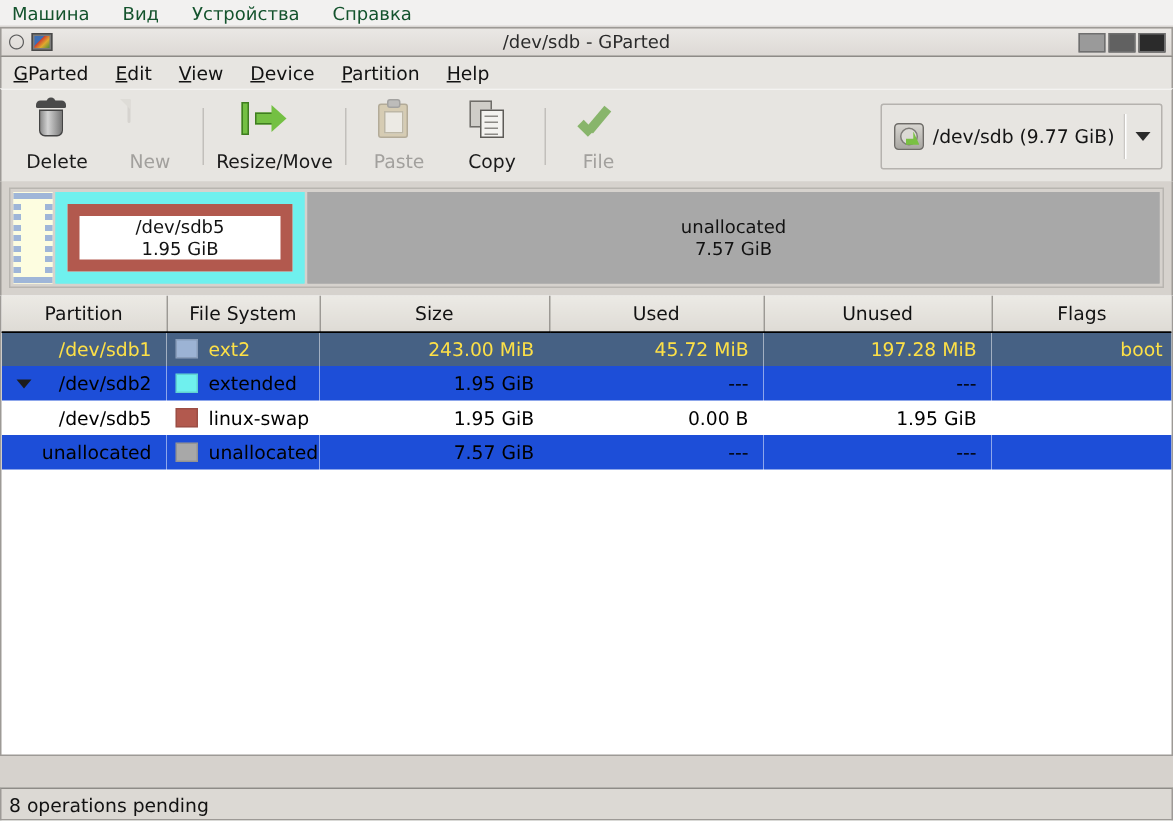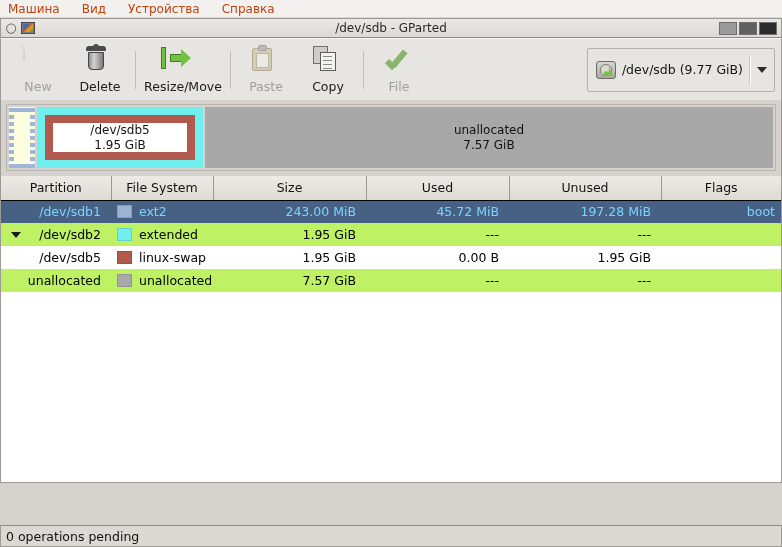--- a/index.html
+++ b/index.html
@@ -19,21 +19,21 @@
   .vm-bar {
     height: 18px;
     background: #f2f1f0;
     border-bottom: 1px solid #d9d6d3;
     display: flex;
     align-items: center;
     padding-left: 8px;
     box-sizing: border-box;
   }
   .vm-item {
-    color: #c2410c;
+    color: #14532d;
     font-size: 12px;
     margin-right: 22px;
     white-space: nowrap;
   }
 
   
   .gp-window {
     position: absolute;
     left: 0; top: 18px;
     width: 782px;
@@ -365,23 +365,23 @@
   .ptable th.first { border-left: none; }
   .ptable th.last { border-right: none; }
   .ptable td {
     height: 23px;
     font-size: 12.5px;
     padding: 0 6px;
     box-sizing: border-box;
     white-space: nowrap;
     overflow: hidden;
   }
-  tr.row-odd td { background: #bef264; }
+  tr.row-odd td { background: #1d4ed8; }
   tr.row-even td { background: #ffffff; }
-  tr.selected td { background: #466184; color: #7dd3fc; }
+  tr.selected td { background: #466184; color: #fde047; }
 
   .c-part { text-align: right; padding-right: 10px !important; }
   .c-fs { text-align: center; }
   .c-num { text-align: right; padding-right: 10px !important; }
   .c-flags { text-align: right; }
 
   .fs-cell { display: flex; align-items: center; gap: 7px; }
   .fs-swatch {
     width: 15px; height: 13px; flex: none;
     border: 1px solid rgba(0,0,0,0.12);
@@ -435,33 +435,41 @@
       <span class="tb-imgicon"></span>
     </div>
     <div class="tb-title">/dev/sdb - GParted</div>
     <div class="tb-buttons">
       <span class="tb-btn min"></span>
       <span class="tb-btn max"></span>
       <span class="tb-btn close"></span>
     </div>
   </div>
 
+  <div class="menubar">
+    <span class="menu-item"><u>G</u><span>Parted</span></span>
+    <span class="menu-item"><u>E</u><span>dit</span></span>
+    <span class="menu-item"><u>V</u><span>iew</span></span>
+    <span class="menu-item"><u>D</u><span>evice</span></span>
+    <span class="menu-item"><u>P</u><span>artition</span></span>
+    <span class="menu-item"><u>H</u><span>elp</span></span>
+  </div>
 
   <div class="toolbar">
-
-    <div class="tb-item disabled">
-      <span class="ico"><span class="ico-new"></span></span>
-      <span class="tb-label">New</span>
-    </div>
 
     <div class="tb-item">
       <span class="ico">
         <span class="ico-trash"><span class="knob"></span><span class="lid"></span><span class="can"></span></span>
       </span>
       <span class="tb-label">Delete</span>
+    </div>
+
+    <div class="tb-item disabled">
+      <span class="ico"><span class="ico-new"></span></span>
+      <span class="tb-label">New</span>
     </div>
 
     <div class="tb-sep"></div>
 
     <div class="tb-item wide">
       <span class="ico">
         <span class="ico-resize"><span class="shaft"></span><span class="head"></span><span class="bar"></span></span>
       </span>
       <span class="tb-label">Resize/Move</span>
     </div>
@@ -617,16 +625,16 @@
           <td class="c-num">---</td>
           <td class="c-num">---</td>
           <td class="c-flags"></td>
         </tr>
 
       </tbody>
     </table>
   </div>
 
   <div class="statusbar">
-    <span>0 operations pending</span>
+    <span>8 operations pending</span>
   </div>
 
 </div>
 
 </body></html>

